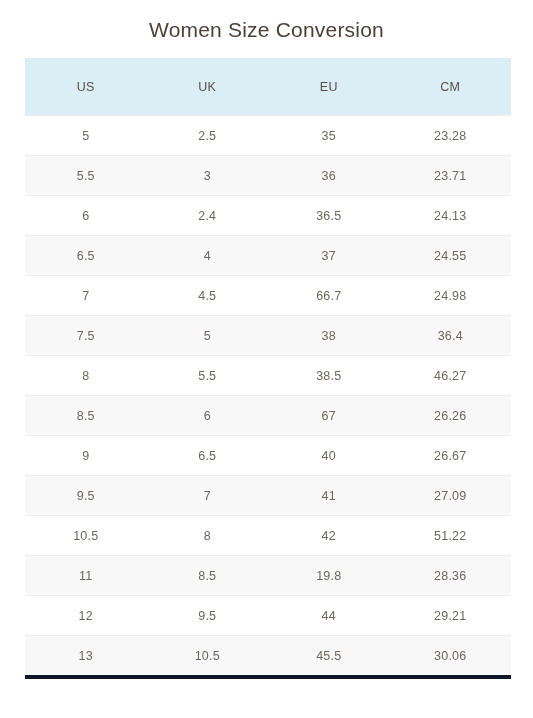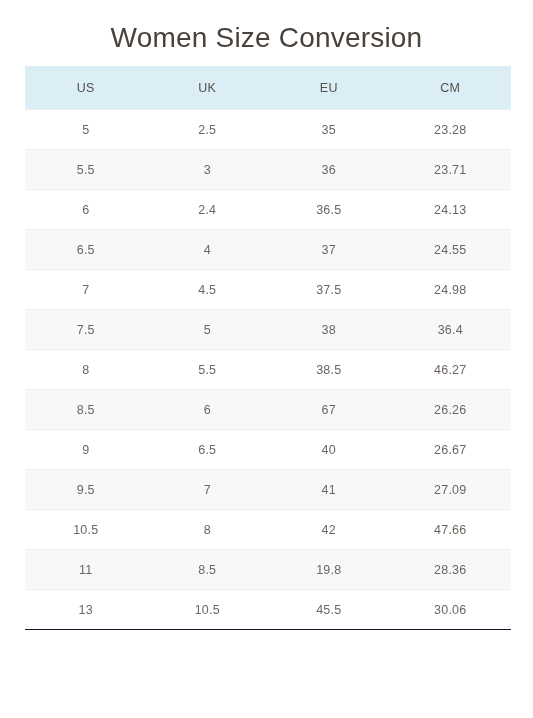--- a/index.html
+++ b/index.html
@@ -18,24 +18,24 @@
   .page {
     width: 533px;
     height: 718px;
     box-sizing: border-box;
     position: relative;
   }
 
   .page-title {
     text-align: center;
     color: #4a4139;
-    font-size: 28px;
+    font-size: 21px;
     font-weight: 400;
     letter-spacing: 0.2px;
-    margin: 8px;
+    margin: 0;
     padding-top: 16px;
     line-height: 28px;
   }
 
   .table-wrap {
     margin: 14px 22px 0 25px;
   }
 
   table.size-table {
     width: 486px;
@@ -47,21 +47,21 @@
     width: 25%;
   }
 
   table.size-table thead th {
     background: #dbeef6;
     color: #55504b;
     font-size: 12.5px;
     font-weight: 400;
     text-align: center;
     height: 33px;
-    padding: 5px;
+    padding: 12px;
     border: none;
     letter-spacing: 0.3px;
   }
 
   table.size-table tbody td {
     height: 39px;
     padding: 0;
     text-align: center;
     vertical-align: middle;
     font-size: 12.5px;
@@ -74,21 +74,21 @@
 
   table.size-table tbody tr:nth-child(odd) td {
     background: #ffffff;
   }
 
   table.size-table tbody tr:nth-child(even) td {
     background: #f8f8f8;
   }
 
   table.size-table tbody tr:last-child td {
-    border-bottom: 1px solid #0f172a;
+    border-bottom: 4px solid #0f172a;
   }
 </style>
 </head>
 <body>
 
 <div class="page">
 
   <h1 class="page-title">Women Size Conversion</h1>
 
   <div class="table-wrap">
@@ -128,21 +128,21 @@
           </tr>
           <tr>
             <td>6.5</td>
             <td>4</td>
             <td>37</td>
             <td>24.55</td>
           </tr>
           <tr>
             <td>7</td>
             <td>4.5</td>
-            <td>37.5</td>
+            <td>66.7</td>
             <td>24.98</td>
           </tr>
           <tr>
             <td>7.5</td>
             <td>5</td>
             <td>38</td>
             <td>36.4</td>
           </tr>
           <tr>
             <td>8</td>
@@ -165,29 +165,35 @@
           <tr>
             <td>9.5</td>
             <td>7</td>
             <td>41</td>
             <td>27.09</td>
           </tr>
           <tr>
             <td>10.5</td>
             <td>8</td>
             <td>42</td>
-            <td>47.66</td>
+            <td>51.22</td>
           </tr>
           <tr>
             <td>11</td>
             <td>8.5</td>
             <td>19.8</td>
             <td>28.36</td>
           </tr>
           <tr>
+            <td>12</td>
+            <td>9.5</td>
+            <td>44</td>
+            <td>29.21</td>
+          </tr>
+          <tr>
             <td>13</td>
             <td>10.5</td>
             <td>45.5</td>
             <td>30.06</td>
           </tr>
         </tbody>
     </table>
   </div>
 
 </div>

